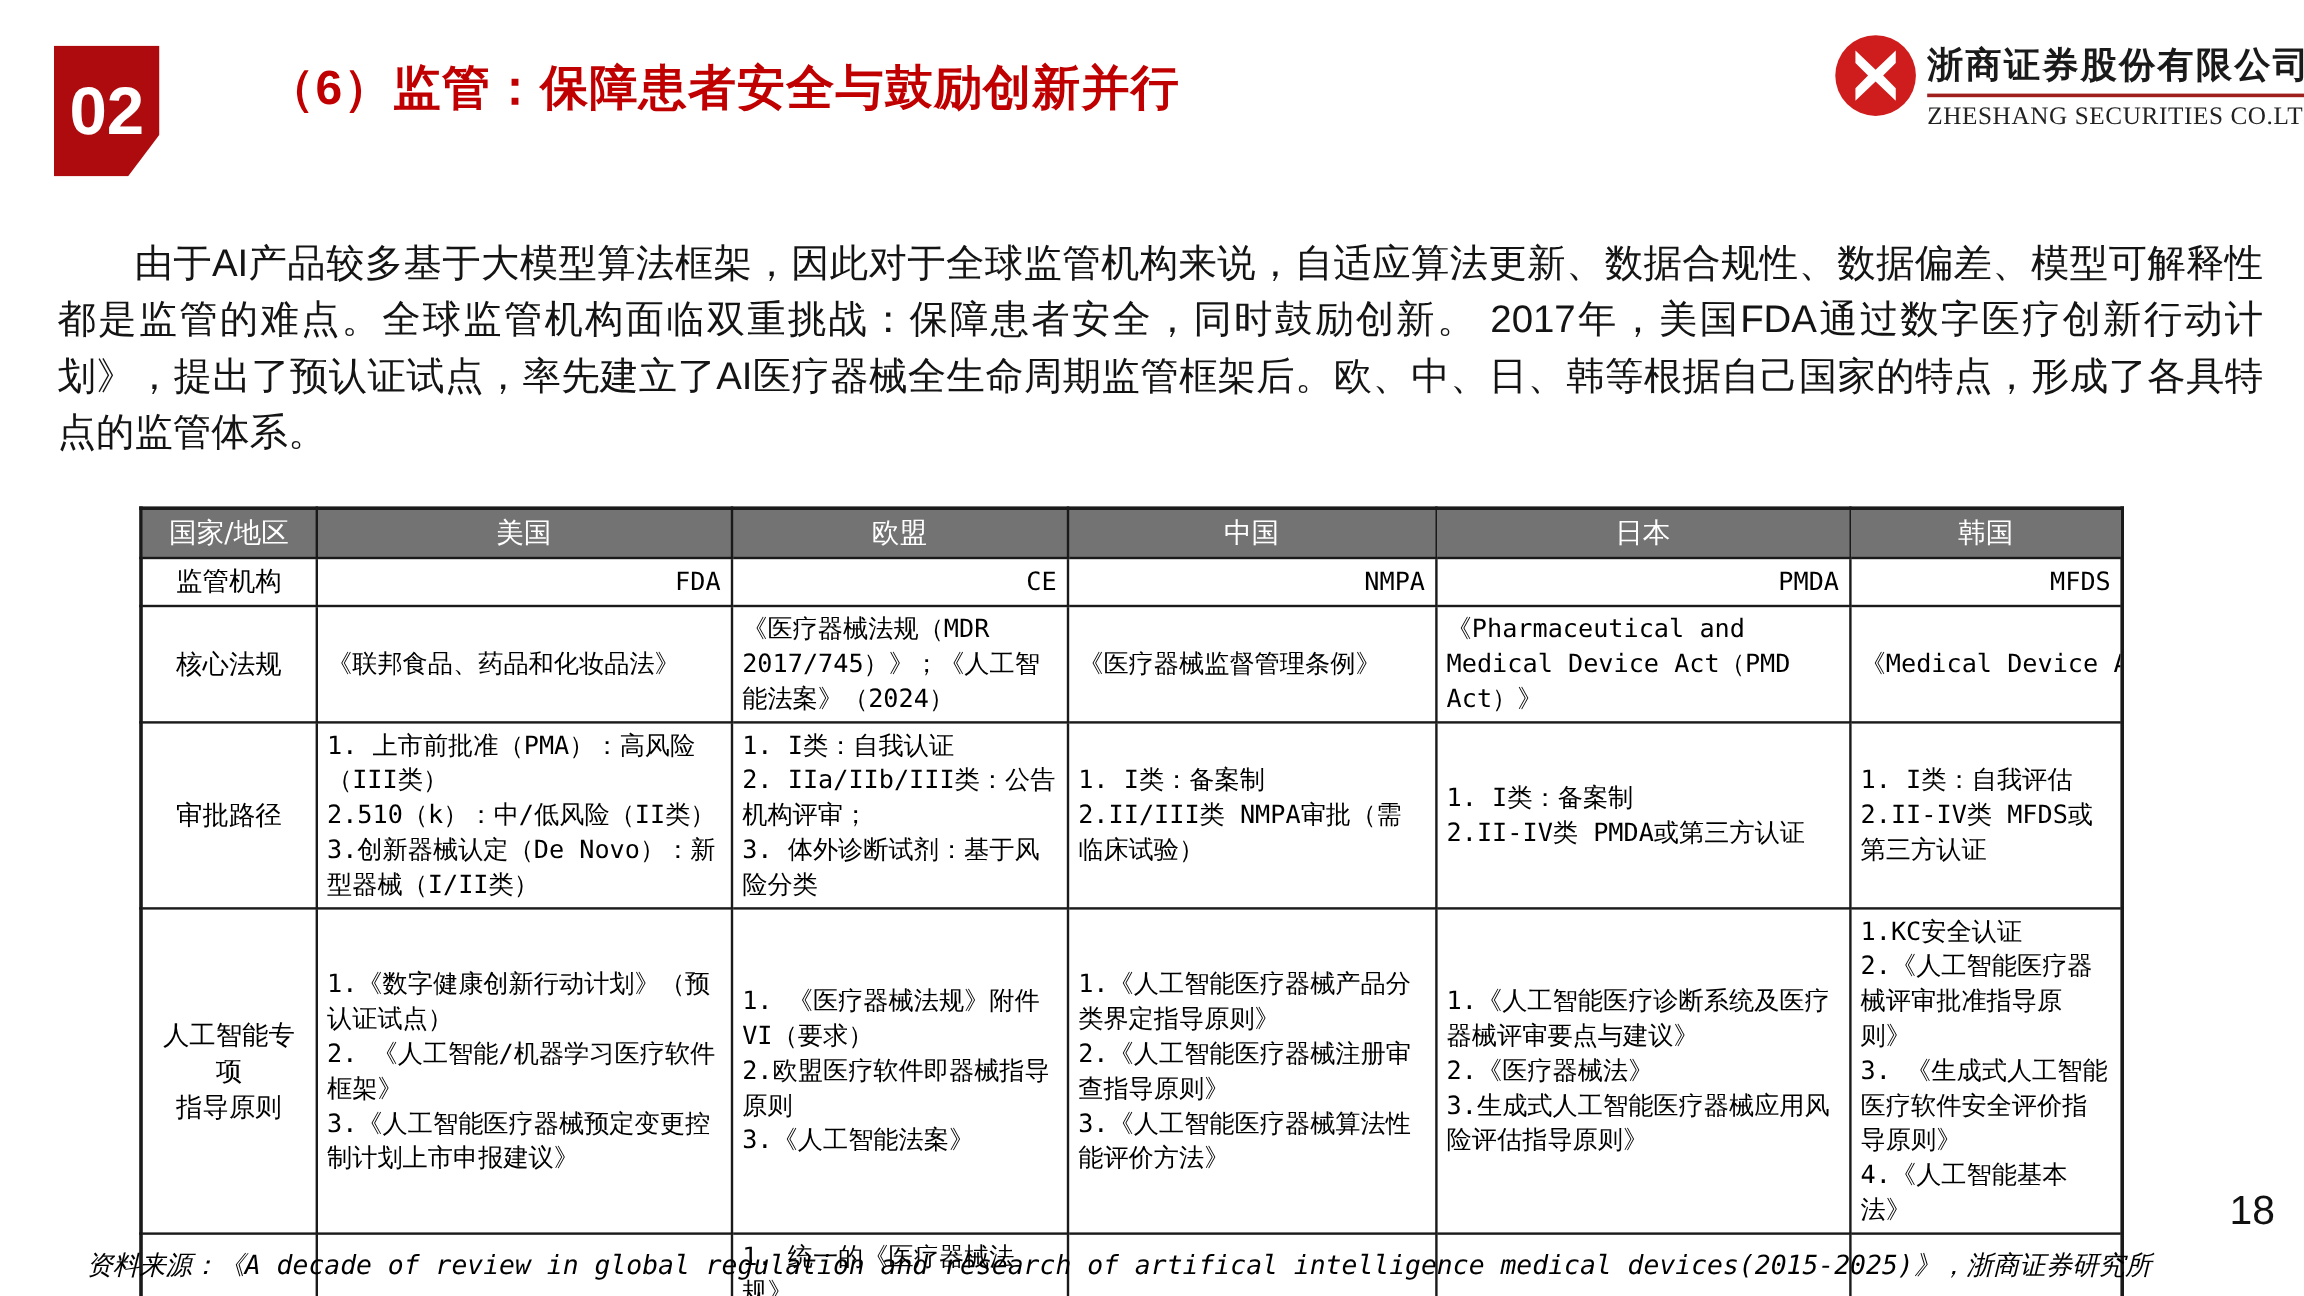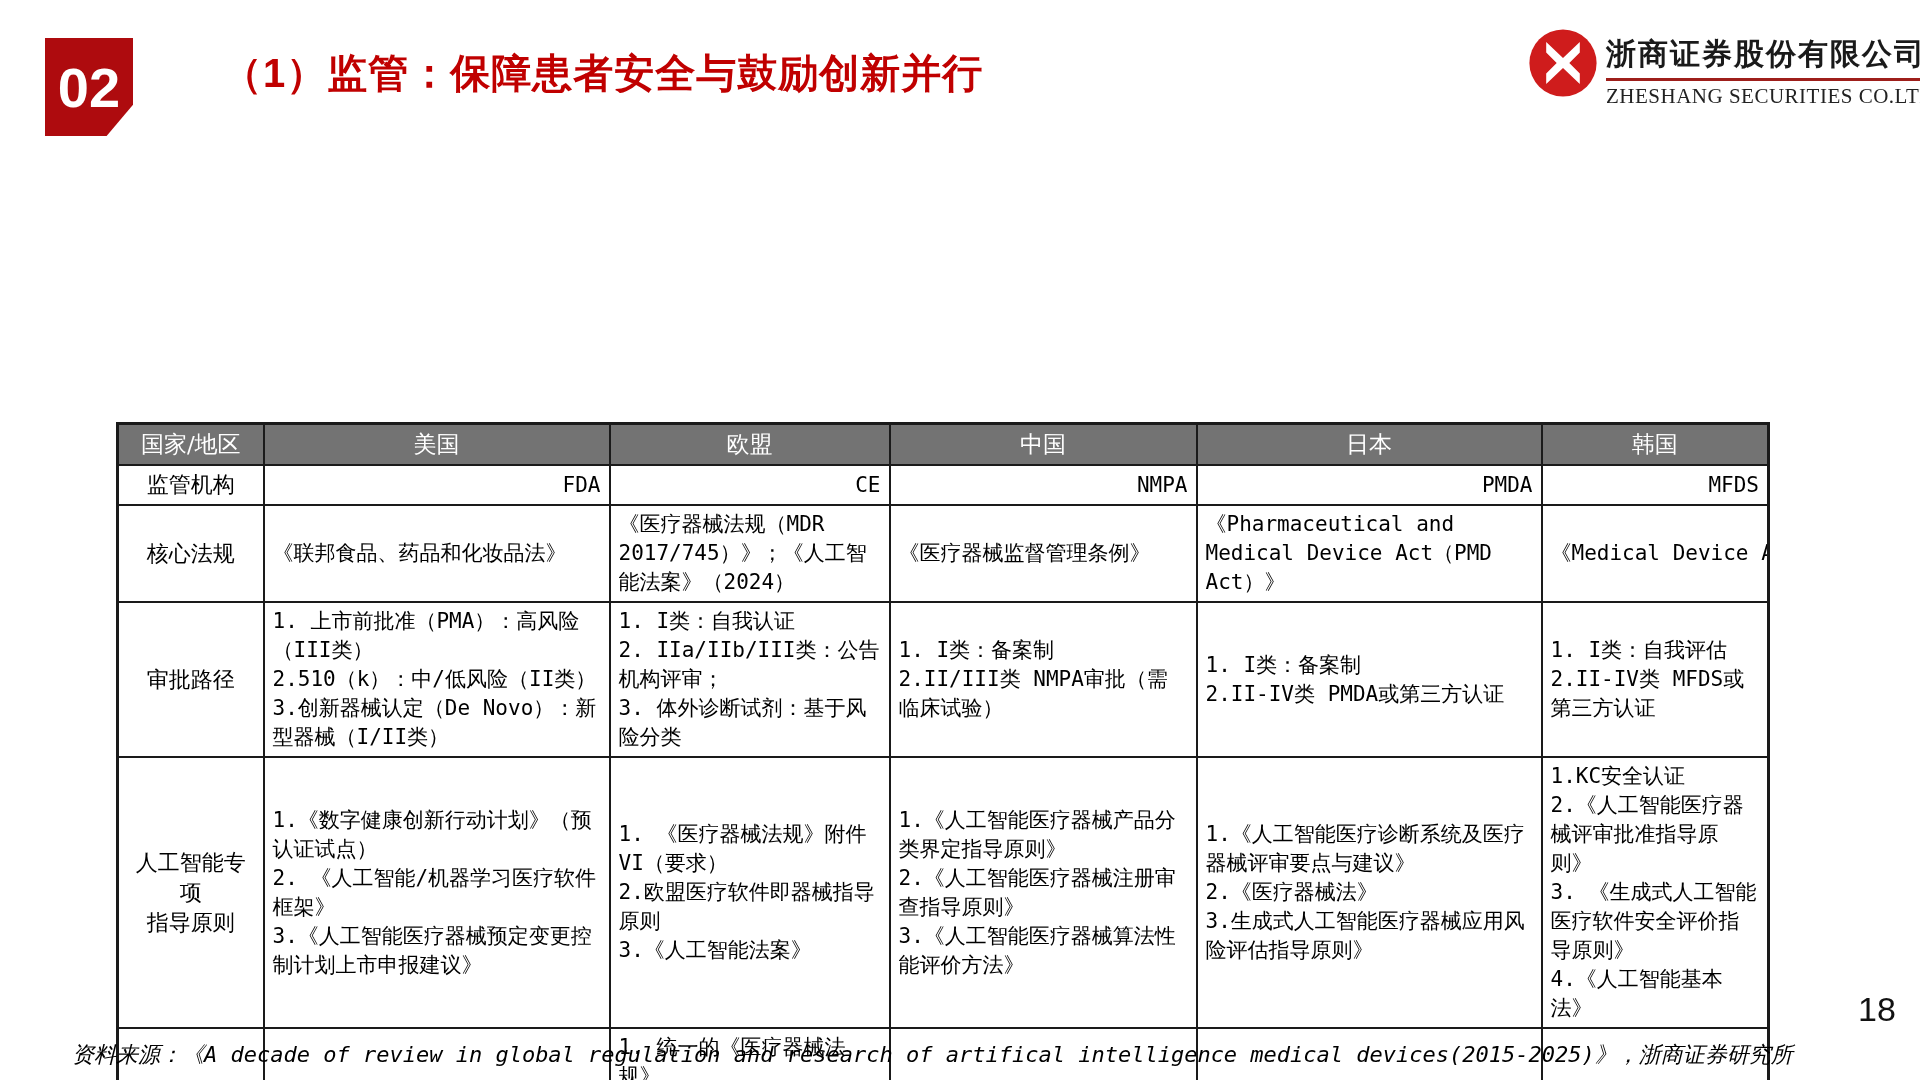--- a/index.html
+++ b/index.html
@@ -4,21 +4,21 @@
 <style>
   * { margin:0; padding:0; box-sizing:border-box; }
   html,body { background:#ffffff; }
   .page {
     position:relative; width:1920px; height:1080px;
     background:#ffffff; overflow:hidden;
     font-family:"Liberation Sans", sans-serif; color:#111;
   }
   
   .badge {
-    position:absolute; left:45px; top:38px; width:88px; height:98px;
+    position:absolute; left:45px; top:38px; width:88px; height:109px;
     background:#AE0B0E; color:#ffffff;
     display:flex; align-items:center; justify-content:center;
     font-size:56px; font-weight:bold;
     clip-path:polygon(0 0,100% 0,100% 68%,70% 100%,0 100%);
     font-family:"Liberation Sans", sans-serif;
   }
   .title {
     position:absolute; left:222px; top:46px;
     font-size:40px; font-weight:bold; color:#C00000;
     letter-spacing:1px; white-space:nowrap;
@@ -82,33 +82,34 @@
     position:absolute; left:1858px; top:990px;
     font-size:34px; color:#111;
   }
 </style>
 </head>
 <body>
 
 <div class="page">
 
   <div class="badge">02</div>
-  <div class="title">（1）监管：保障患者安全与鼓励创新并行</div>
+  <div class="title">（6）监管：保障患者安全与鼓励创新并行</div>
 
   <div class="logo">
     <svg class="logo-icon" viewBox="0 0 100 100" aria-hidden="true">
       <circle cx="50" cy="50" r="48" fill="#CF1C1C"></circle>
       <path d="M26 20 L50 43 L74 20 L74 35 L59 50 L74 65 L74 80 L50 57 L26 80 L26 65 L41 50 L26 35 Z" fill="#ffffff"></path>
     </svg>
     <div class="logo-text">
       <div class="logo-cn">浙商证券股份有限公司</div>
       <div class="logo-en">ZHESHANG SECURITIES CO.LTD</div>
     </div>
   </div>
 
+  <div class="intro">由于AI产品较多基于大模型算法框架，因此对于全球监管机构来说，自适应算法更新、数据合规性、数据偏差、模型可解释性都是监管的难点。全球监管机构面临双重挑战：保障患者安全，同时鼓励创新。 2017年，美国FDA通过数字医疗创新行动计划》，提出了预认证试点，率先建立了AI医疗器械全生命周期监管框架后。欧、中、日、韩等根据自己国家的特点，形成了各具特点的监管体系。</div>
 
   <div class="reg-table-wrap">
     <table class="reg">
       <colgroup>
         <col style="width:146px">
           <col style="width:346px">
           <col style="width:280px">
         <col style="width:307px">
           <col style="width:345px">
           <col style="width:227px">

